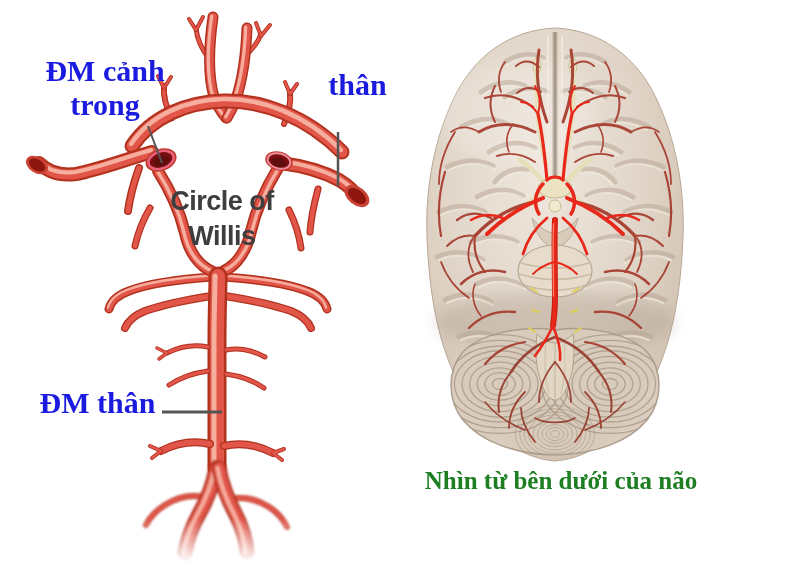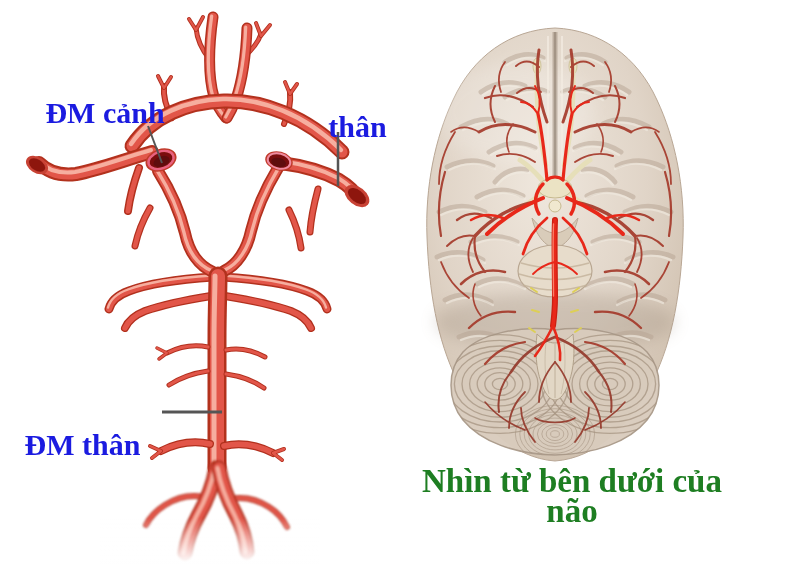--- a/index.html
+++ b/index.html
@@ -4,29 +4,29 @@
 <style>
   html,body{margin:0;padding:0;background:#fff;}
   #stage{position:relative;width:800px;height:571px;background:var(--background,#fff);overflow:hidden;
          font-family:"Liberation Serif",serif;}
   svg{position:absolute;display:block;}
   #willis-svg{left:0;top:0;}
   #brain-svg{left:385px;top:22px;}
 
   .anat-label{position:absolute;text-align:center;font-weight:bold;color:var(--label-blue,#1b1be0);
               font-size:30px;line-height:34px;font-family:"Liberation Serif",serif;}
-  .anat-label span{display:block;margin-top:42px;}
+  .anat-label span{display:block;}
 
   #willis-title{position:absolute;left:142px;top:184px;width:160px;text-align:center;
                 font-family:"Liberation Sans",sans-serif;font-weight:700;letter-spacing:-0.5px;
                 font-size:27px;line-height:35px;color:var(--title-gray,#3e3e3e);}
   #willis-title span{display:block;}
 
-  #caption{position:absolute;left:404px;top:466px;width:336px;text-align:center;font-weight:bold;
-           font-size:33px;line-height:30px;color:var(--caption-green,#1e7e22);
+  #caption{position:absolute;left:393px;top:466px;width:336px;text-align:center;font-weight:bold;
+           font-size:25px;line-height:30px;color:var(--caption-green,#1e7e22);
            font-family:"Liberation Serif",serif;}
 
   
   .o{fill:none;stroke:#b2301f;stroke-linecap:round;stroke-linejoin:round;}
   .m{fill:none;stroke:#e2574a;stroke-linecap:round;stroke-linejoin:round;}
   .h{fill:none;stroke:#f7b3a3;stroke-linecap:round;stroke-linejoin:round;opacity:.95;}
   .ptr{stroke:var(--pointer-gray,#555);fill:none;}
   .art{fill:none;stroke:#a53a2b;stroke-linecap:round;stroke-linejoin:round;}
   .cart{fill:none;stroke:#e8281a;stroke-linecap:round;stroke-linejoin:round;}
   .cbart{fill:none;stroke:#943729;stroke-linecap:round;stroke-linejoin:round;}
@@ -404,26 +404,31 @@
         <path class="ystub" d="M 154,290 L 147,288"></path>
           <path class="ystub" d="M 186,290 L 193,288"></path>
         <path class="ystub" d="M 150,310 L 144,306"></path>
           <path class="ystub" d="M 190,310 L 196,306"></path>
       </g>
     </g>
   </svg>
 
   <div class="anat-label" style="left:20px;top:54px;width:170px;">
     <span>ĐM cảnh</span>
+    <span>trong</span>
   </div>
 
   <div class="anat-label" style="left:285px;top:68px;width:145px;">
     <span>thân</span>
   </div>
 
-  <div class="anat-label" style="left:0;top:386px;width:165px;">
+  <div class="anat-label" style="left:15px;top:386px;width:165px;">
     <span>ĐM thân</span>
   </div>
 
+  <div id="willis-title">
+    <span>Circle of</span>
+    <span>Willis</span>
+  </div>
 
   <div id="caption">Nhìn từ bên dưới của não</div>
 
 </div>
 
 </body></html>

